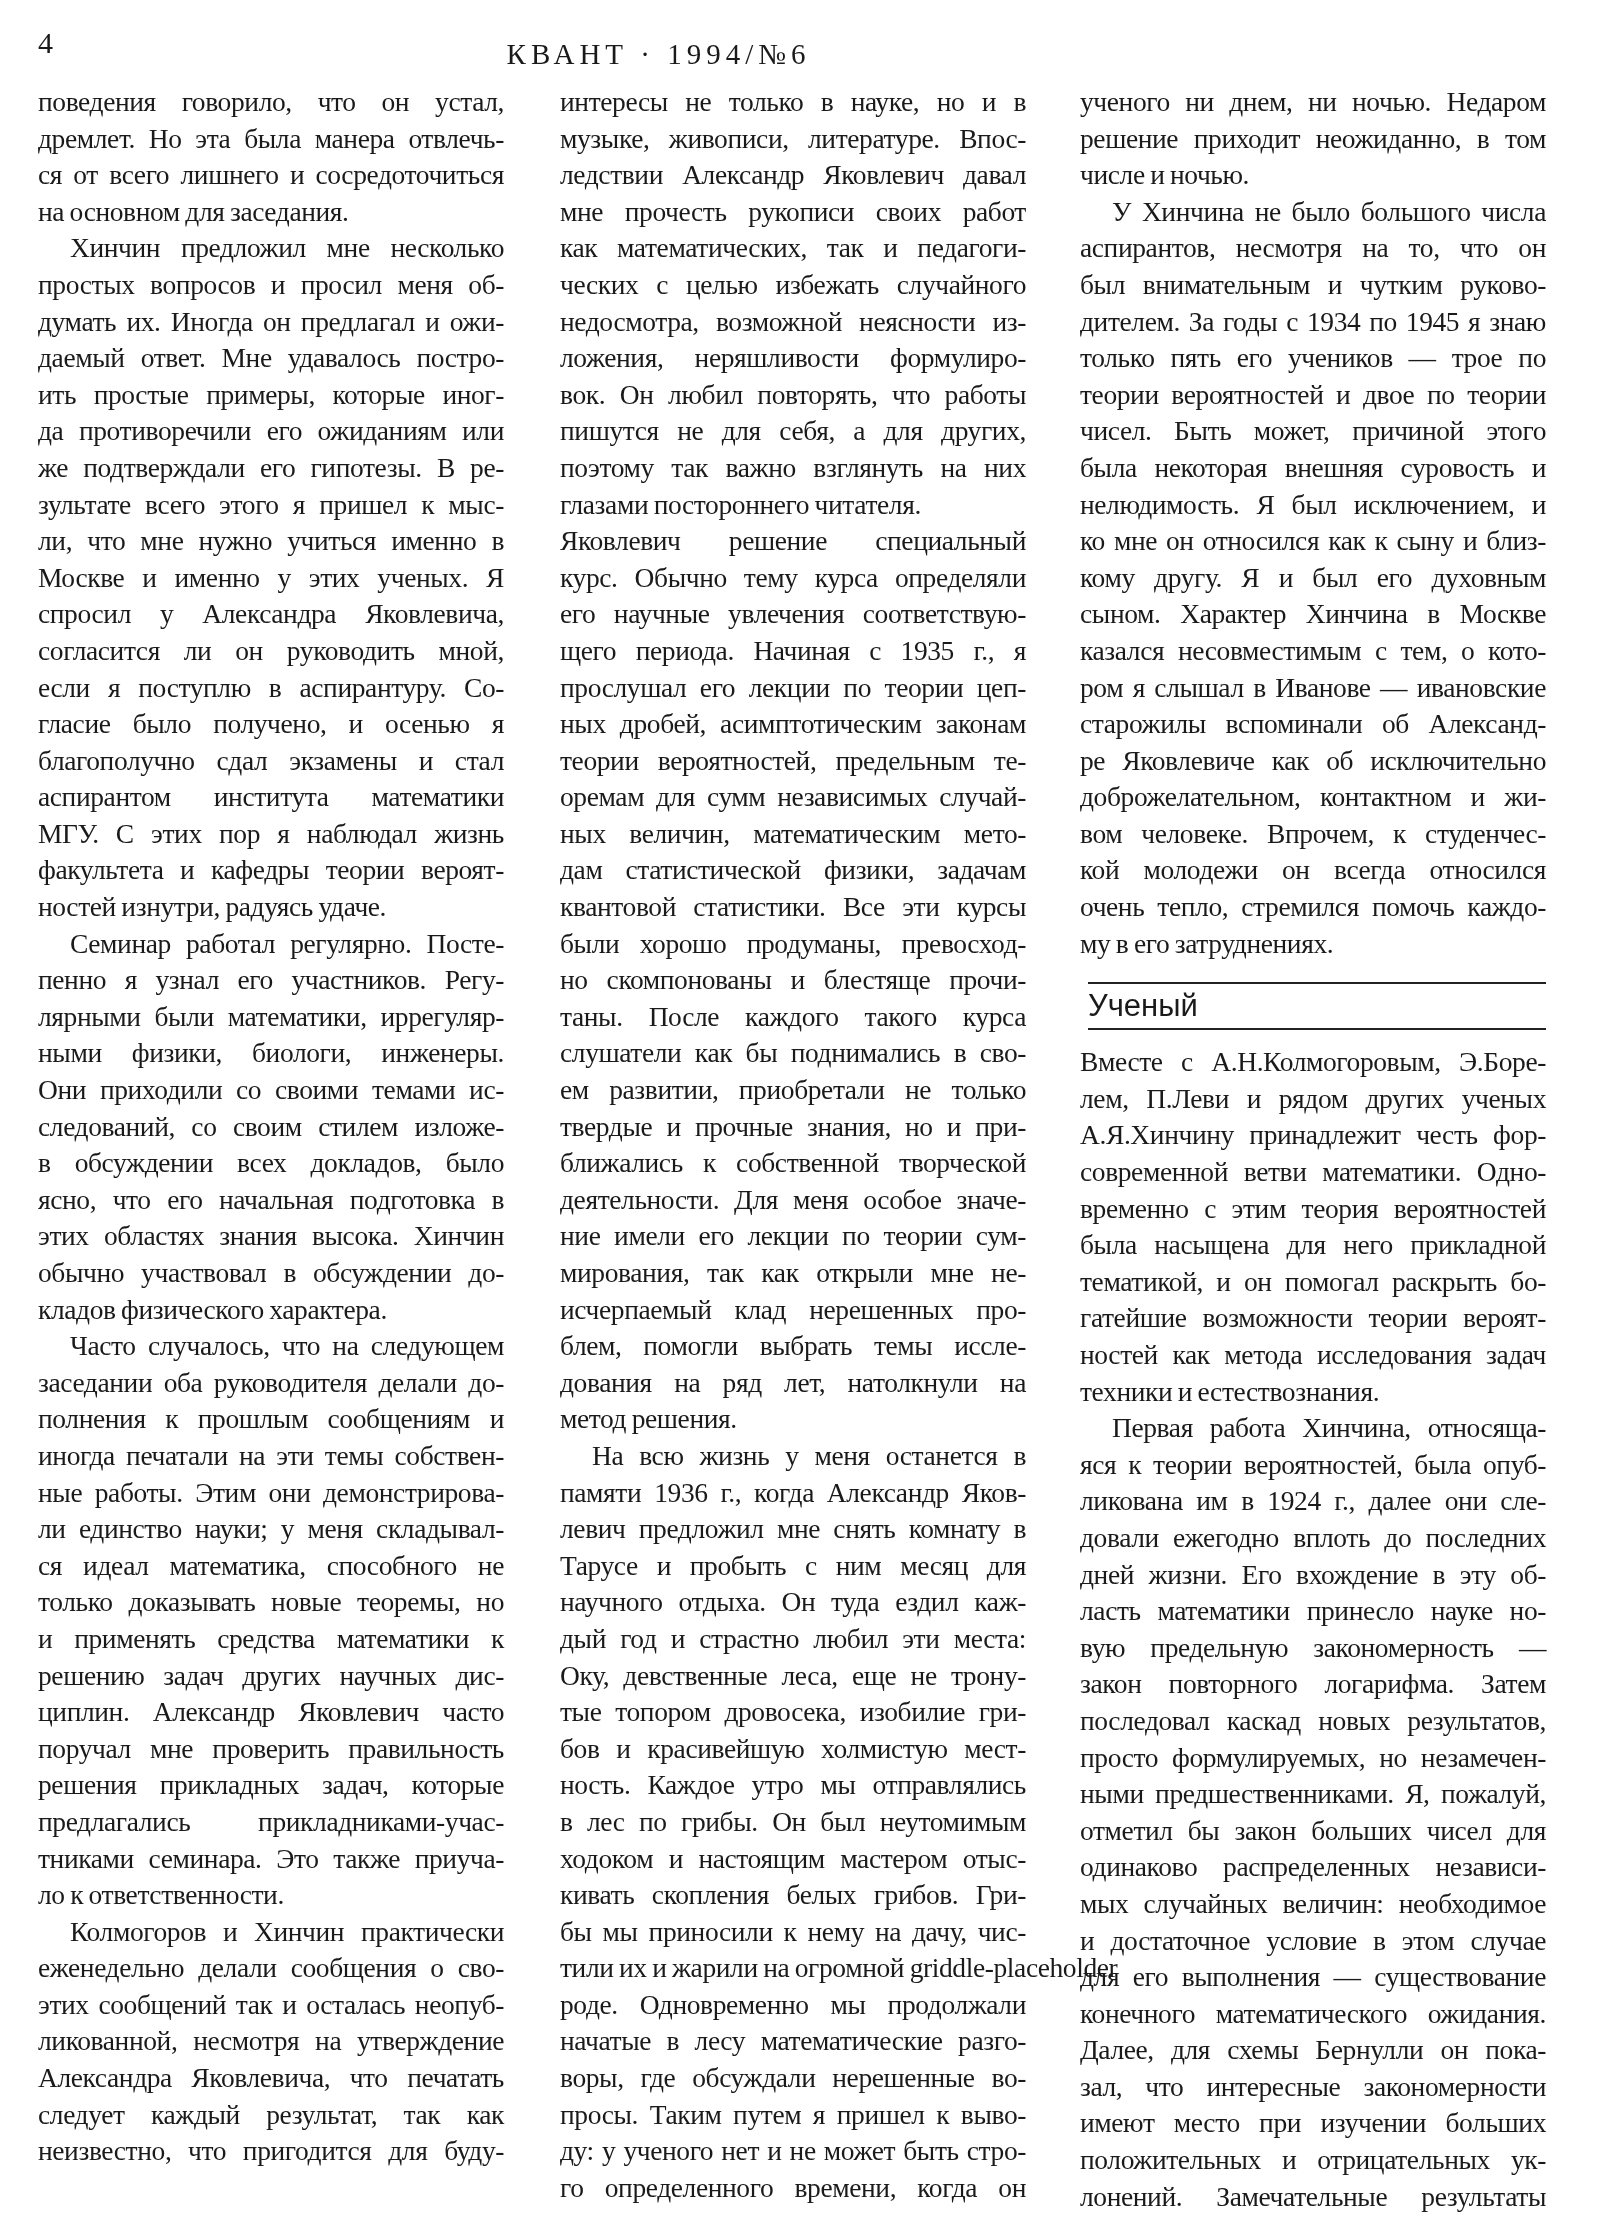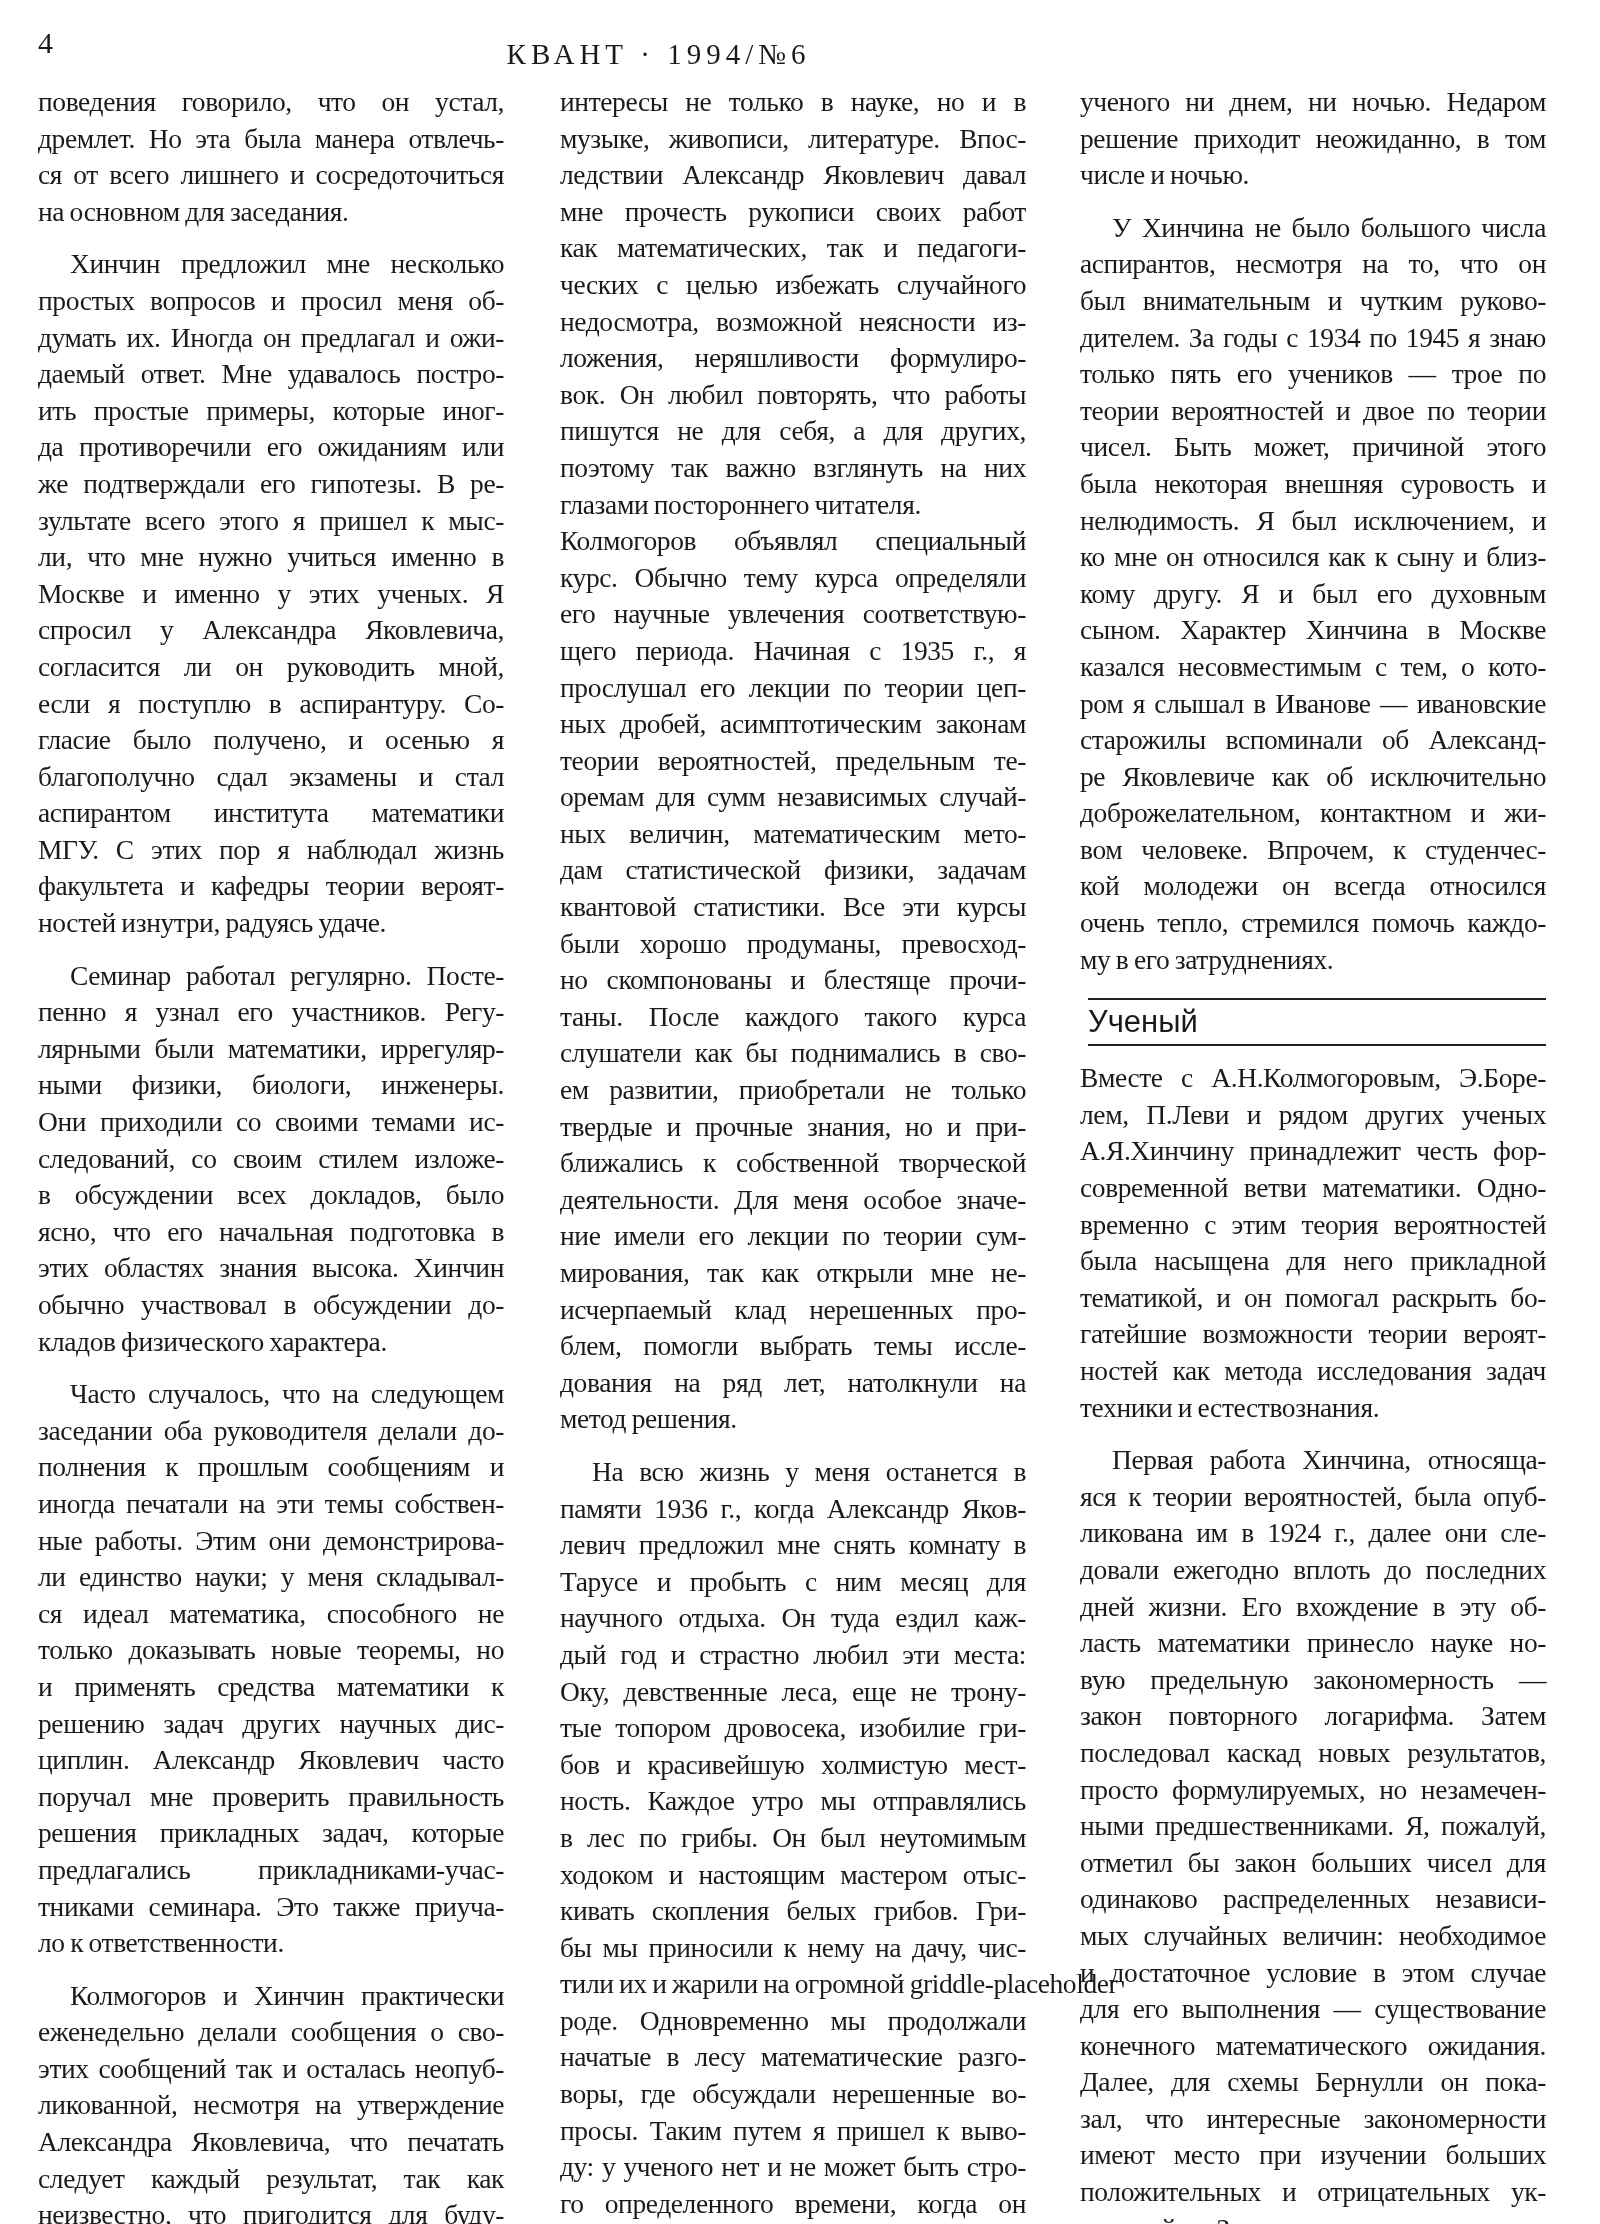--- a/index.html
+++ b/index.html
@@ -8,21 +8,21 @@
   .page-number { position: absolute; left: 38px; top: 26px; font-size: 30px; font-family: "Liberation Serif", serif; }
   .running-head { position: absolute; left: 0; width: 1317px; top: 38px; text-align: center;
                   font-size: 29px; letter-spacing: 5px; font-family: "Liberation Serif", serif; }
   .col { position: absolute; top: 84px; width: 466px; }
   .col-1 { left: 38px; }
   .col-2 { left: 560px; }
   .col-3 { left: 1080px; }
   .line { font-size: 25.5px; line-height: 36.6px; height: 36.6px; white-space: nowrap;
           text-align: justify; text-align-last: justify; letter-spacing: -0.4px; word-spacing: -1px;
           font-family: "Liberation Serif", serif; font-size: 27.5px; }
-  .line.indent { padding-left: 32px; margin-top: 16px; }
+  .line.indent { padding-left: 32px; }
   .line.last { text-align-last: left; }
   .section-heading { border-top: 2px solid #222; border-bottom: 2px solid #222; margin: 20px 0 14px 8px;
                      height: 44px; line-height: 44px; font-family: "Liberation Sans", sans-serif;
                      font-size: 31px; padding-left: 0; }
 </style>
 </head>
 <body>
 
 <div class="page-number">4</div>
 <div class="running-head">КВАНТ · 1994/№6</div>
@@ -105,21 +105,21 @@
       <div class="line">как математических, так и педагоги-</div>
       <div class="line">ческих с целью избежать случайного</div>
       <div class="line">недосмотра, возможной неясности из-</div>
       <div class="line">ложения, неряшливости формулиро-</div>
       <div class="line">вок. Он любил повторять, что работы</div>
       <div class="line">пишутся не для себя, а для других,</div>
       <div class="line">поэтому так важно взглянуть на них</div>
       <div class="line last">глазами постороннего читателя.</div>
     </div>
     <div class="paragraph">
-      <div class="line">Колмогоров объявлял специальный</div>
+      <div class="line">Яковлевич решение специальный</div>
       <div class="line">курс. Обычно тему курса определяли</div>
       <div class="line">его научные увлечения соответствую-</div>
       <div class="line">щего периода. Начиная с 1935 г., я</div>
       <div class="line">прослушал его лекции по теории цеп-</div>
       <div class="line">ных дробей, асимптотическим законам</div>
       <div class="line">теории вероятностей, предельным те-</div>
       <div class="line">оремам для сумм независимых случай-</div>
       <div class="line">ных величин, математическим мето-</div>
       <div class="line">дам статистической физики, задачам</div>
       <div class="line">квантовой статистики. Все эти курсы</div>

